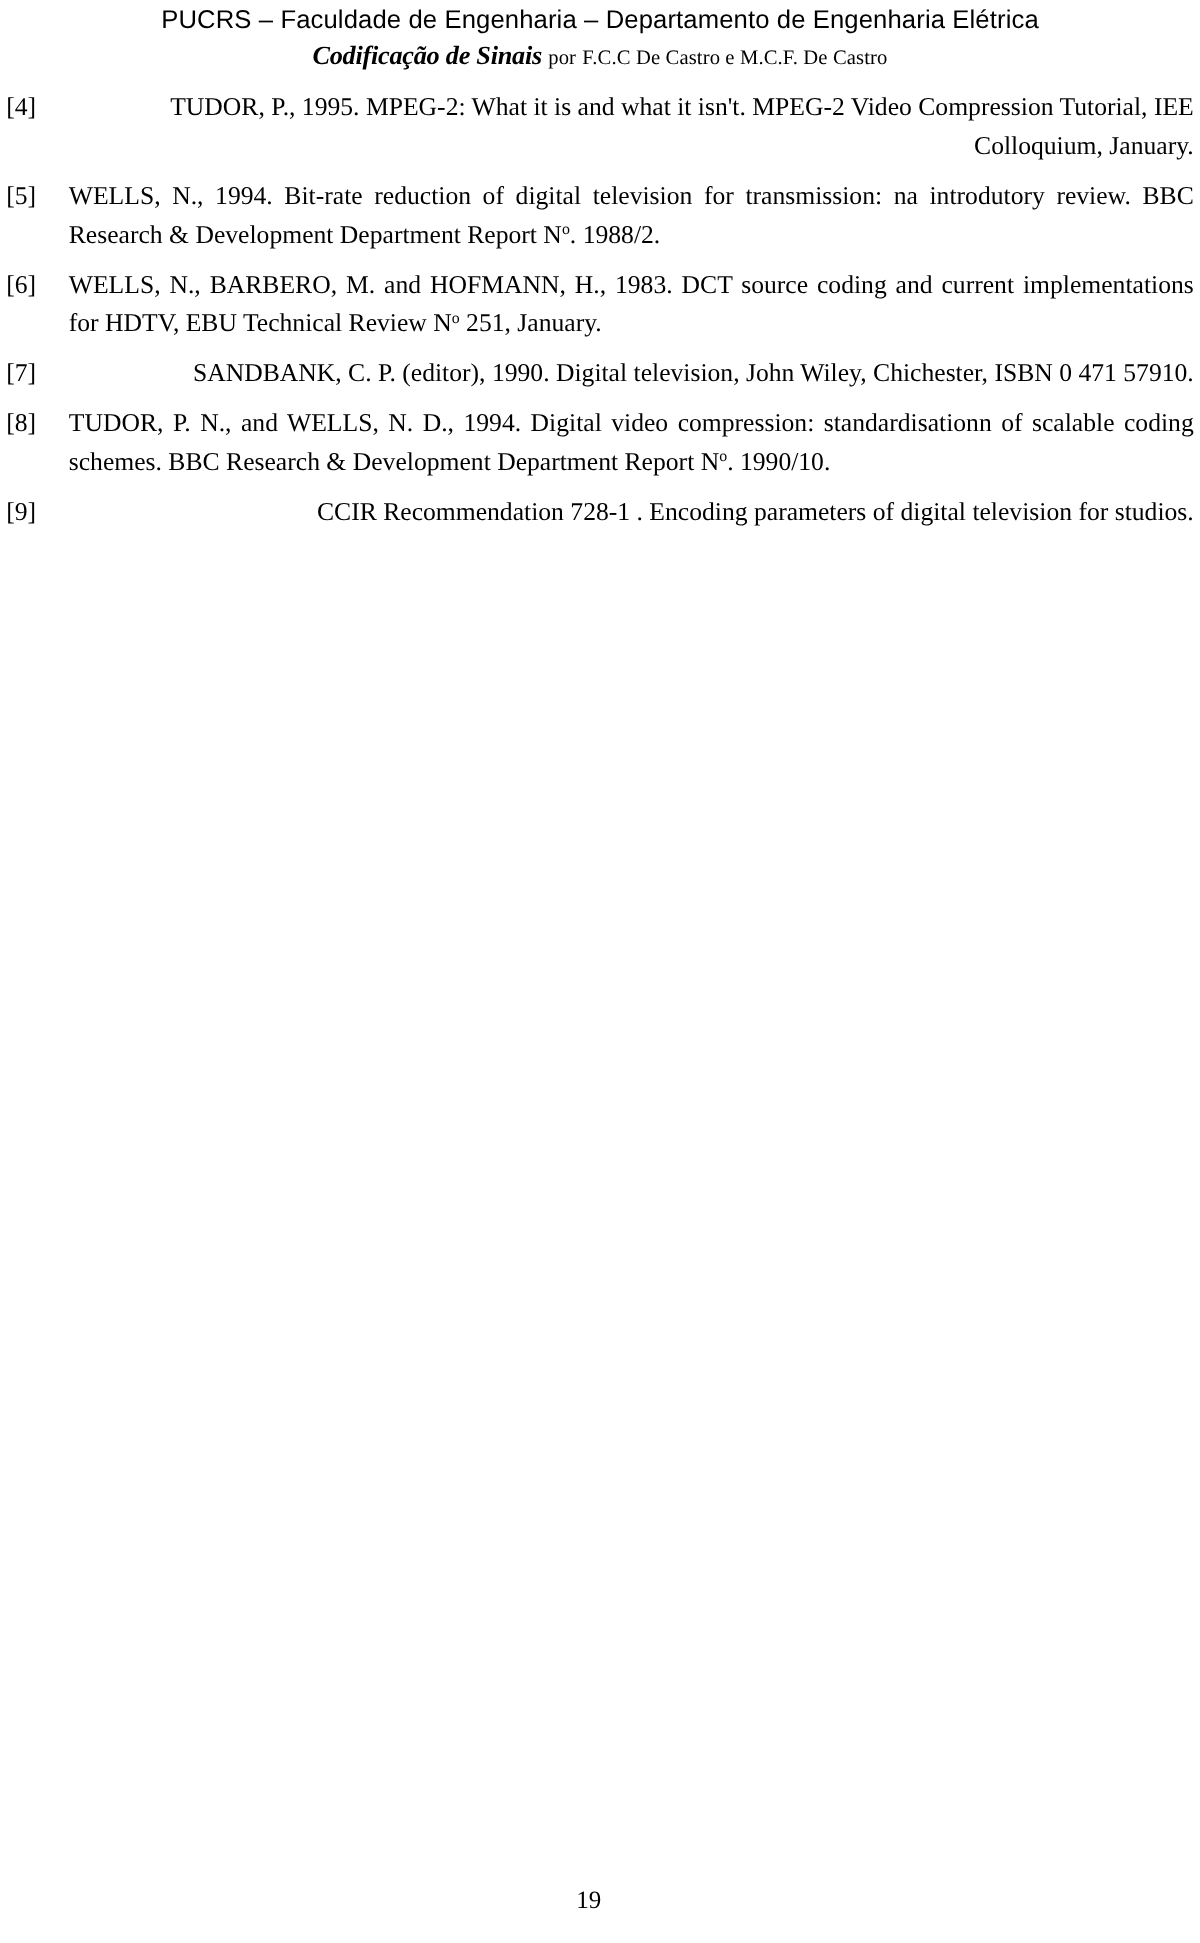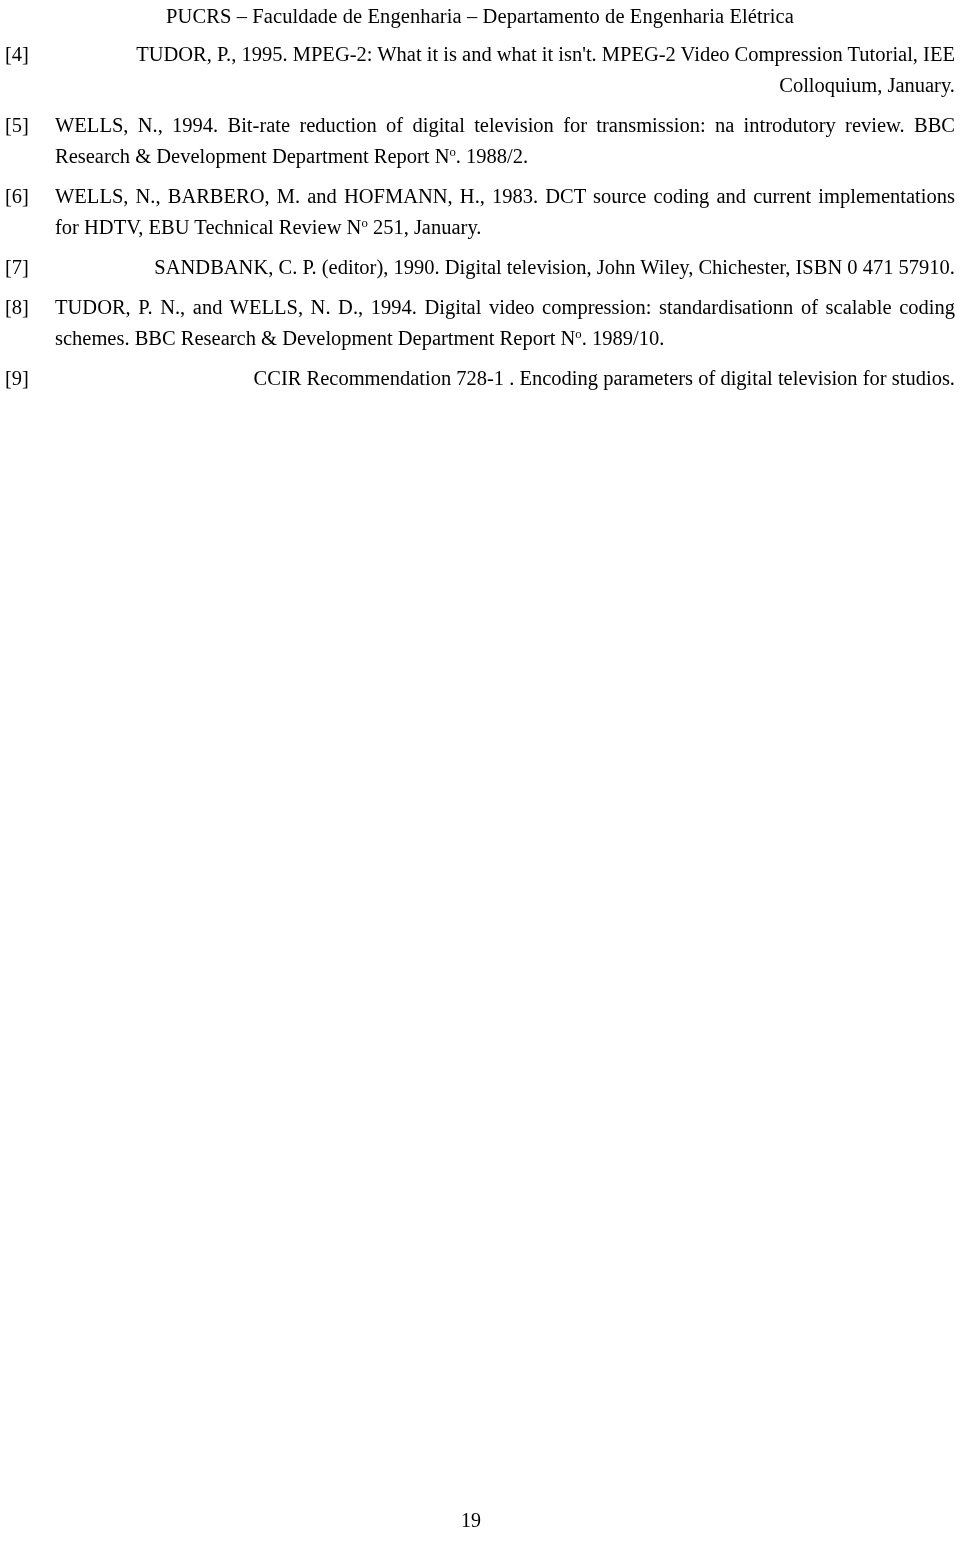--- a/index.html
+++ b/index.html
@@ -15,21 +15,21 @@
     color: #000000;
     overflow: hidden;
   }
 
   
   .header {
     padding-top: 3px;
     text-align: center;
   }
   .header-line1 {
-    font-family: Liberation Serif, serif;
+    font-family: Liberation Sans, sans-serif;
     font-size: 20.5px;
     line-height: 26px;
     letter-spacing: 0.1px;
     white-space: nowrap;
   }
   .header-line2 {
     line-height: 28px;
     white-space: nowrap;
     margin-top: 1px;
   }
@@ -97,20 +97,23 @@
     text-align: center;
     font-size: 20px;
     line-height: 24px;
   }
 </style>
 </head>
 <body>
 
 <div class="header">
   <div class="header-line1">PUCRS – Faculdade de Engenharia – Departamento de Engenharia Elétrica</div>
+  <div class="header-line2">
+    <span class="course-title">Codificação de Sinais</span><span class="byline"><span class="por">por</span><span>F.C.C De Castro e M.C.F. De Castro</span></span>
+  </div>
 </div>
 
 <div class="refs" id="ref-list">
     <div class="ref">
       <span class="ref-label">[4]</span>
       <span class="ref-text nojustify"><span>TUDOR, P., 1995. MPEG-2: What it is and what it isn't. MPEG-2 Video Compression Tutorial, IEE Colloquium, January.</span></span>
     </div>
     <div class="ref wide">
       <span class="ref-label">[5]</span>
       <span class="ref-text"><span>WELLS, N., 1994. Bit-rate reduction of digital television for transmission: na introdutory review. BBC Research &amp; Development Department Report N</span><sup>o</sup><span>. 1988/2.</span></span>
@@ -118,21 +121,21 @@
     <div class="ref wide">
       <span class="ref-label">[6]</span>
       <span class="ref-text"><span>WELLS, N., BARBERO, M. and HOFMANN, H., 1983. DCT source coding and current implementations for HDTV, EBU Technical Review N</span><sup>o</sup><span> 251, January.</span></span>
     </div>
     <div class="ref">
       <span class="ref-label">[7]</span>
       <span class="ref-text nojustify"><span>SANDBANK, C. P. (editor), 1990. Digital television, John Wiley, Chichester, ISBN 0 471 57910.</span></span>
     </div>
     <div class="ref wide">
       <span class="ref-label">[8]</span>
-      <span class="ref-text"><span>TUDOR, P. N., and WELLS, N. D., 1994. Digital video compression: standardisationn of scalable coding schemes. BBC Research &amp; Development Department Report N</span><sup>o</sup><span>. 1989/10.</span></span>
+      <span class="ref-text"><span>TUDOR, P. N., and WELLS, N. D., 1994. Digital video compression: standardisationn of scalable coding schemes. BBC Research &amp; Development Department Report N</span><sup>o</sup><span>. 1990/10.</span></span>
     </div>
     <div class="ref extra-indent">
       <span class="ref-label">[9]</span>
       <span class="ref-text nojustify"><span>CCIR Recommendation 728-1 . Encoding parameters of digital television for studios.</span></span>
     </div>
   </div>
 
 <div class="page-number">19</div>
 
 </body></html>

